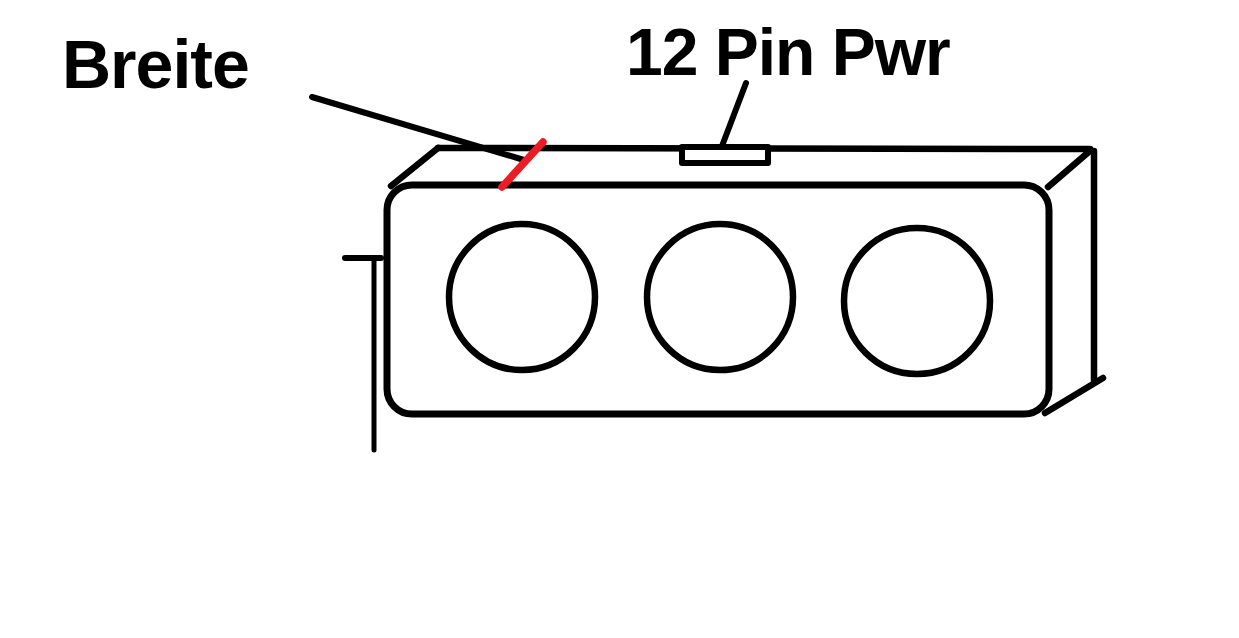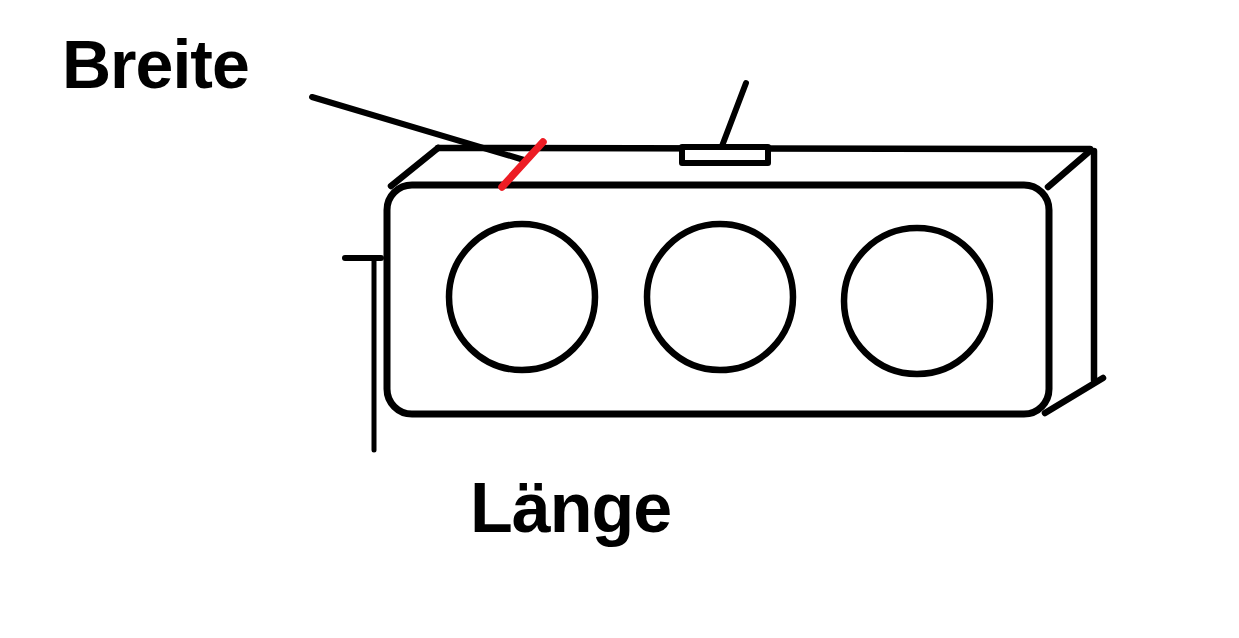--- a/index.html
+++ b/index.html
@@ -86,17 +86,17 @@
     <line class="red" x1="502" y1="187" x2="543" y2="142" stroke-width="7.5"></line>
 
     <g>
       <line class="ink" x1="345" y1="258" x2="381" y2="258" stroke-width="6"></line>
       <line class="ink" x1="374" y1="258" x2="374" y2="450" stroke-width="5"></line>
     </g>
   </svg>
 
   <div class="label label-breite">Breite</div>
 
+  <div class="label label-pwr">12 Pin Pwr</div>
 
 
-  <div class="label label-laenge">Länge</div>
 
 </div>
 
 </body></html>

